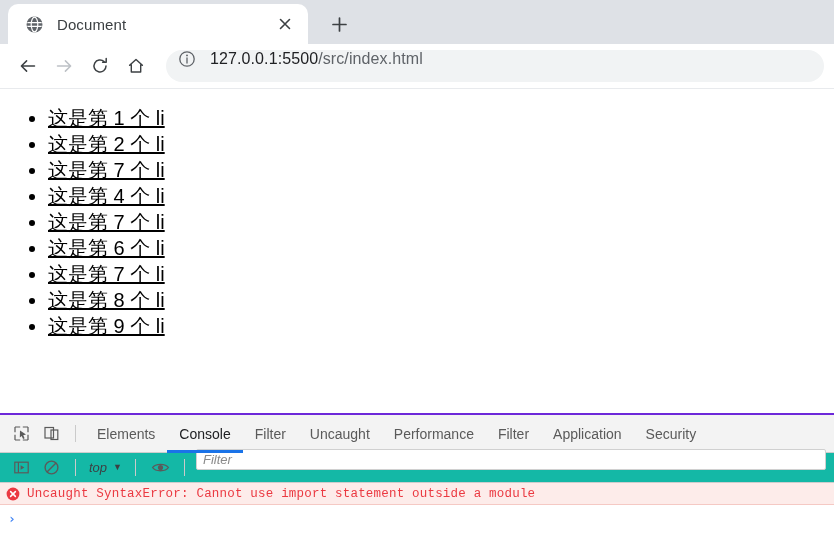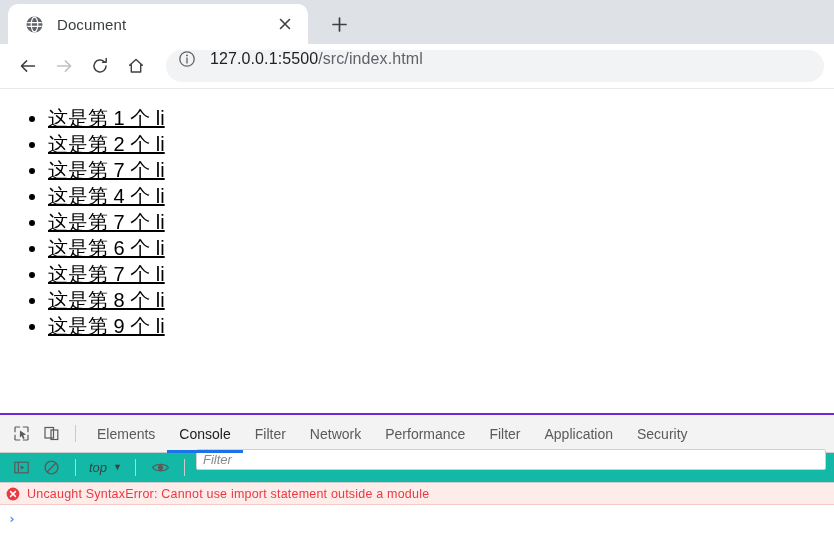--- a/index.html
+++ b/index.html
@@ -285,21 +285,21 @@
     min-height: 22px;
   }
   .err-badge {
     width: 14px;
     height: 14px;
     flex: 0 0 auto;
     margin-right: 7px;
     display: block;
   }
   .err-text {
-    font-family: Liberation Sans, sans-serif;
+    font-family: Liberation Mono, monospace;
     font-size: 12.5px;
     color: #eb3941;
     white-space: nowrap;
     letter-spacing: .2px;
   }
 
   .console-prompt {
     display: flex;
     align-items: center;
     padding: 4px 0 0 8px;
@@ -405,21 +405,21 @@
         <svg width="17" height="17" viewBox="0 0 17 17">
           <rect x="2" y="2.5" width="8.5" height="10.5" fill="none" stroke="currentColor" stroke-width="1.2"></rect>
           <rect x="8" y="5" width="6.8" height="9.5" fill="none" stroke="currentColor" stroke-width="1.2"></rect>
         </svg>
       </div>
       <div class="dt-sep"></div>
 
       <div class="dt-tab">Elements</div>
       <div class="dt-tab selected">Console</div>
       <div class="dt-tab">Filter</div>
-      <div class="dt-tab">Network</div>
+      <div class="dt-tab">Uncaught</div>
       <div class="dt-tab">Performance</div>
       <div class="dt-tab">Filter</div>
       <div class="dt-tab">Application</div>
       <div class="dt-tab">Security</div>
     </div>
 
     <div class="dt-consolebar">
       <div class="dt-iconbtn">
         <svg width="17" height="17" viewBox="0 0 17 17">
           <rect x="1.8" y="3.2" width="13.4" height="10.6" fill="none" stroke="currentColor" stroke-width="1.2"></rect>

